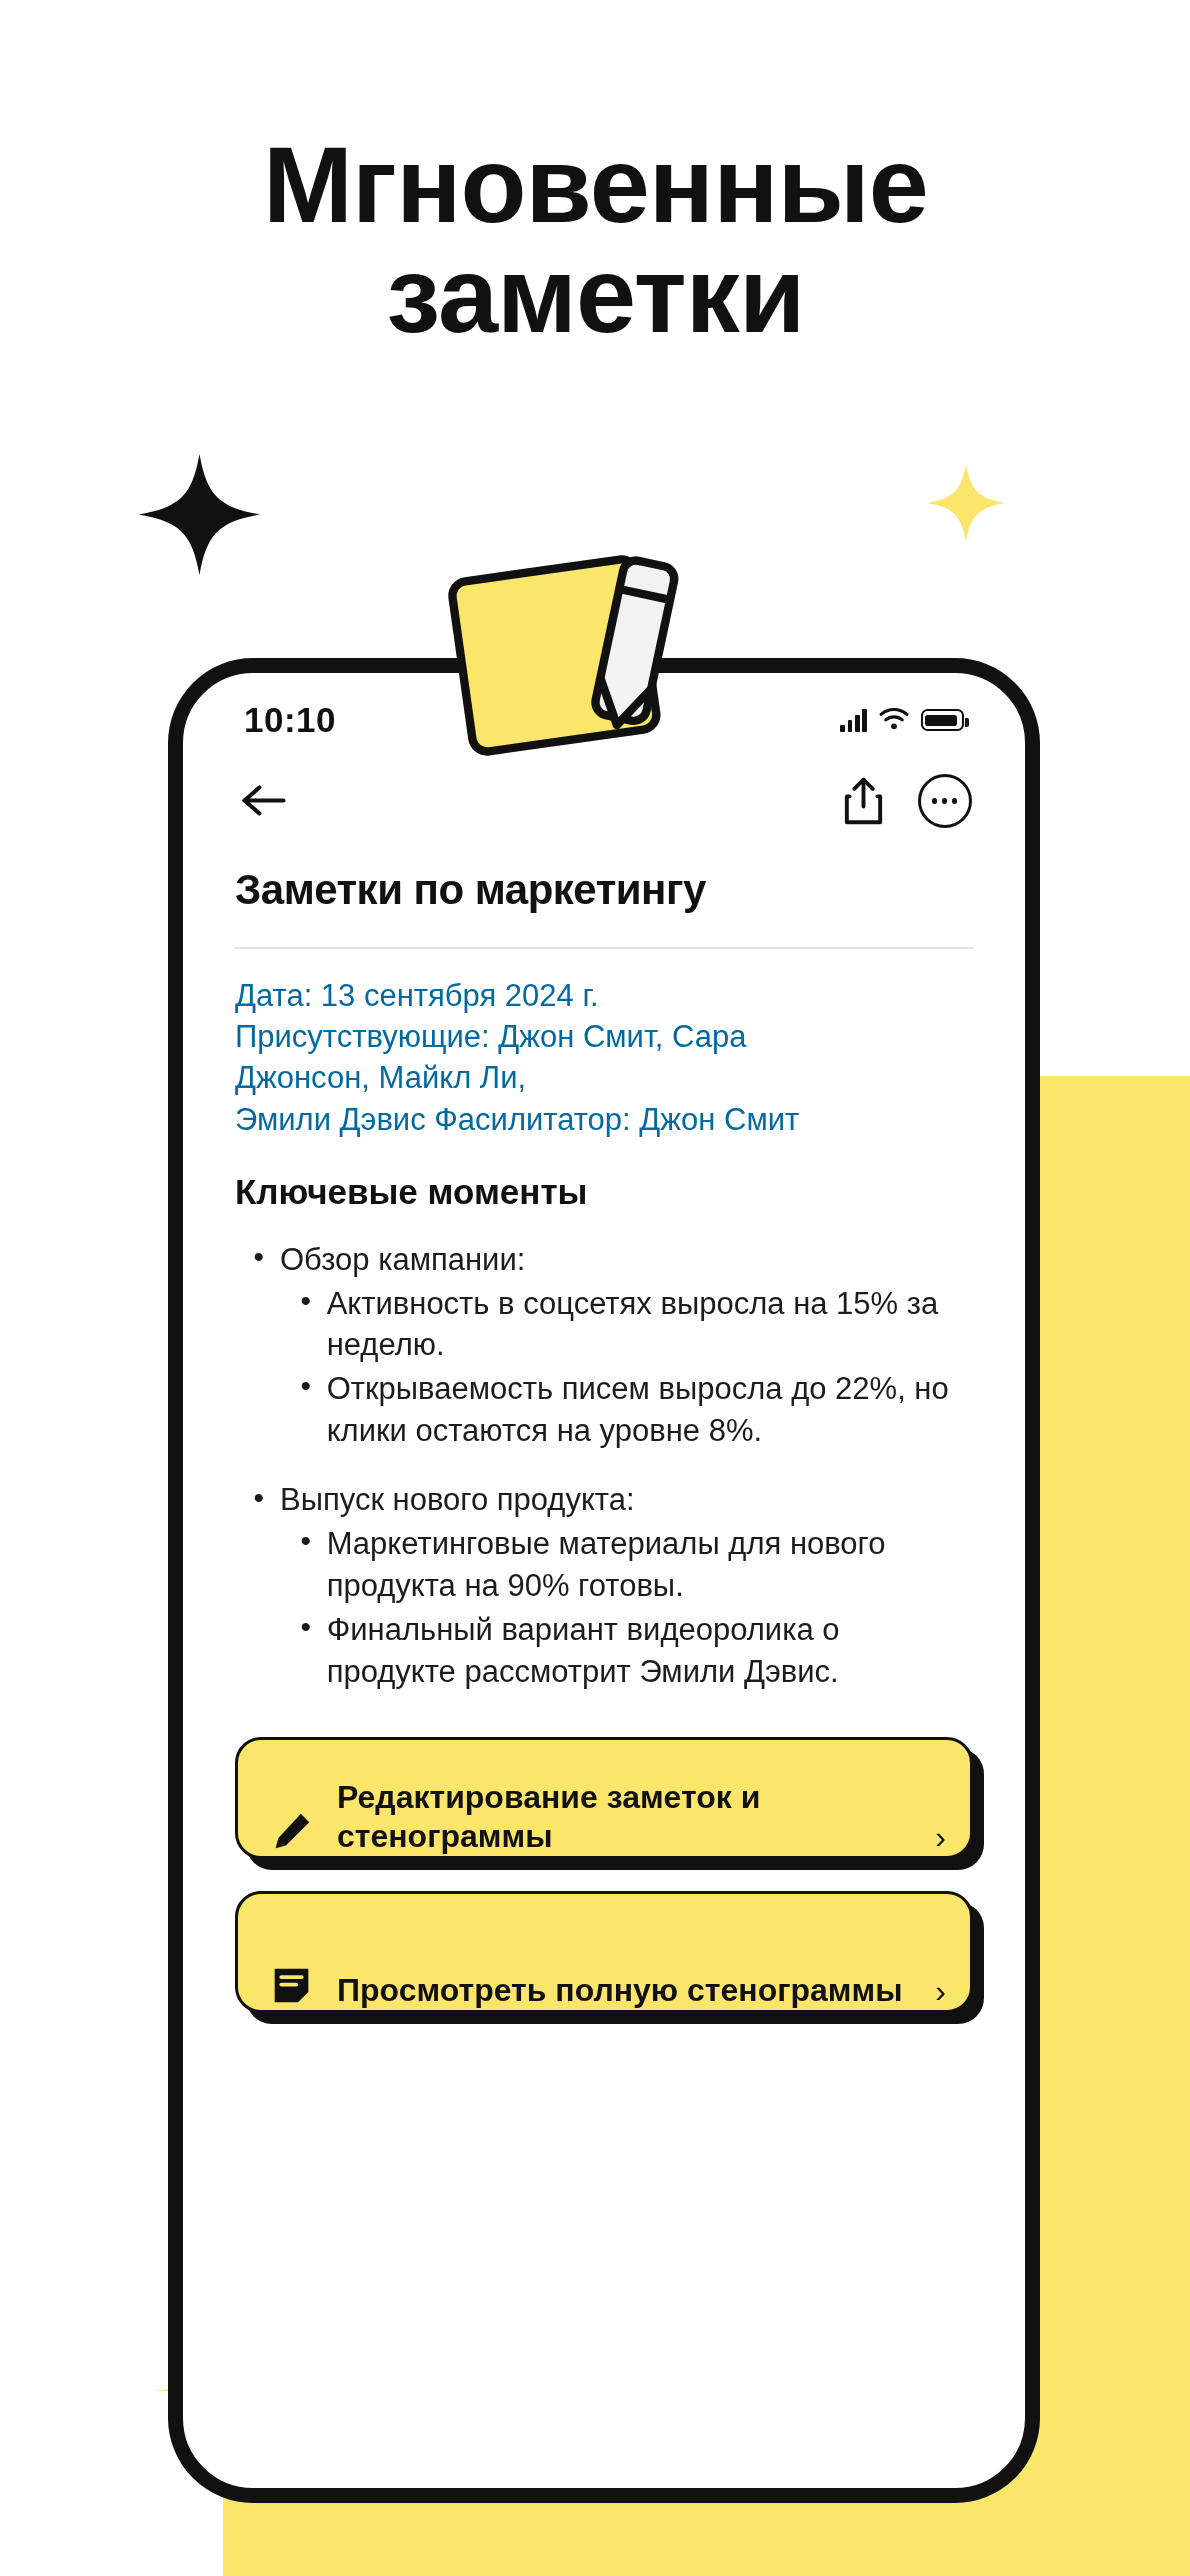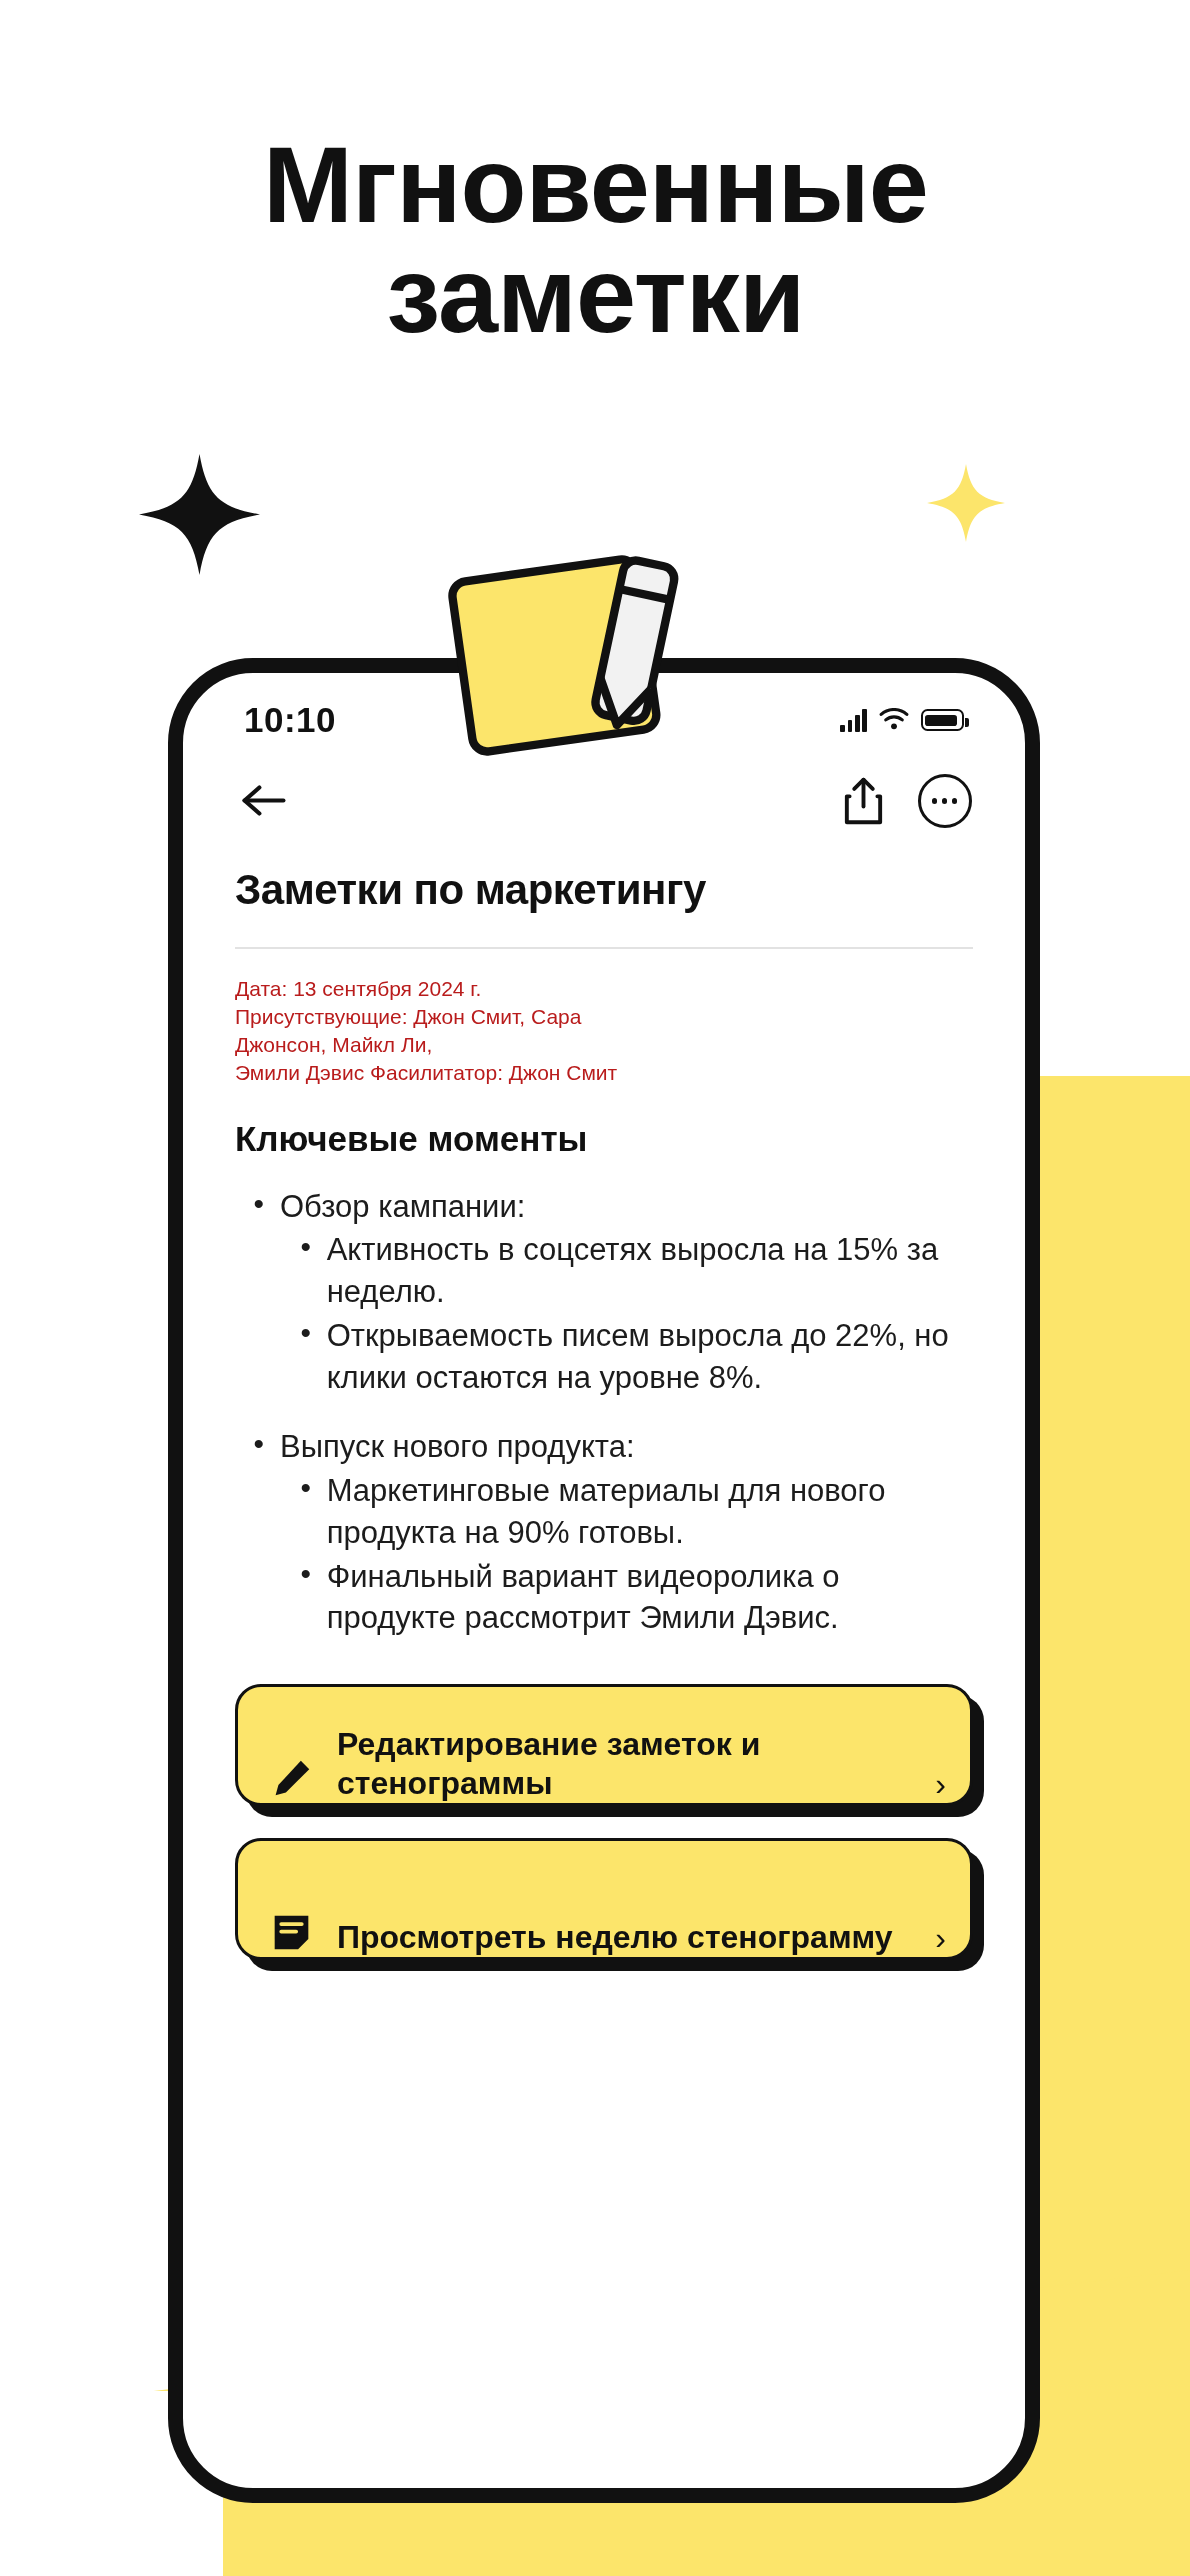--- a/index.html
+++ b/index.html
@@ -138,23 +138,23 @@
   .content { padding: 28px 52px 0 52px; }
   .note-title {
     font-size: 42px;
     font-weight: bold;
     color: #111111;
     letter-spacing: -0.5px;
     margin-bottom: 33px;
   }
   .divider { height: 1.9px; background: #E2E2E2; margin-bottom: 26px; }
   .meta {
-    font-size: 21px;
+    font-size: 31px;
     line-height: 1.33;
-    color: #b91c1c;
+    color: #0369a1;
     margin-bottom: 32px;
   }
   .section-title {
     font-size: 35px;
     font-weight: bold;
     color: #111111;
     margin-bottom: 27px;
   }
   ul.lvl1 { list-style: none; margin: 0 0 0 13px; }
   ul.lvl1 > li {
@@ -346,21 +346,21 @@
 
       <div class="action-wrap">
         <div class="action-shadow"></div>
         <div class="action-btn">
           <span>
             <svg width="43" height="43" viewBox="0 0 46 46">
               <path d="M5 5 H41 V30 L30 41 H5 Z" fill="#111"></path>
               <path d="M12 14 H34 M12 22 H28" stroke="#FCE56B" stroke-width="4" stroke-linecap="round"></path>
             </svg>
           </span>
-          <span class="action-label">Просмотреть неделю стенограмму</span>
+          <span class="action-label">Просмотреть полную стенограммы</span>
           <span class="chev">›</span>
         </div>
       </div>
 
     </div>
   </div>
 
   <div class="note-illo">
     <svg width="297" height="232" viewBox="0 0 320 250">
       <g transform="rotate(-8 150 130)">

